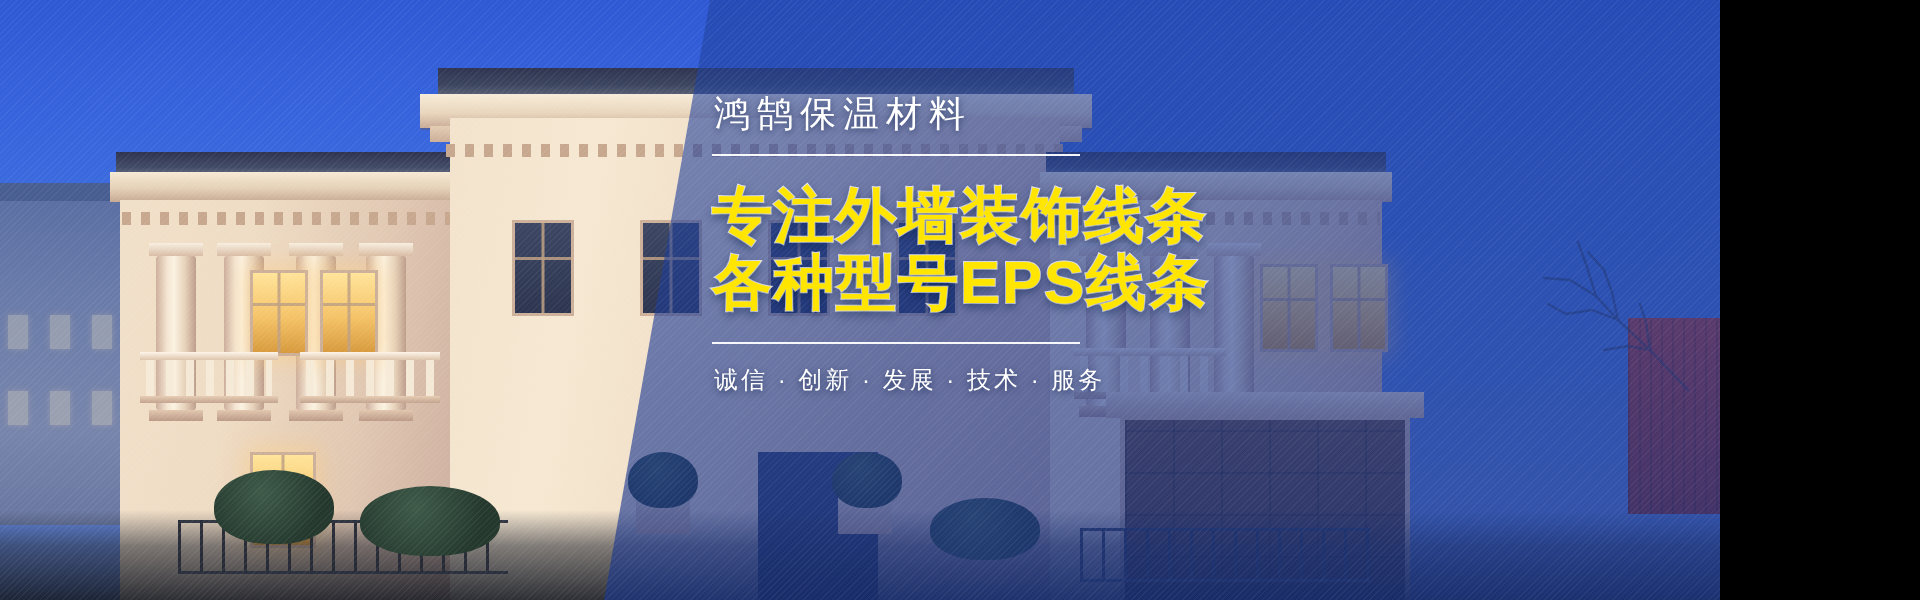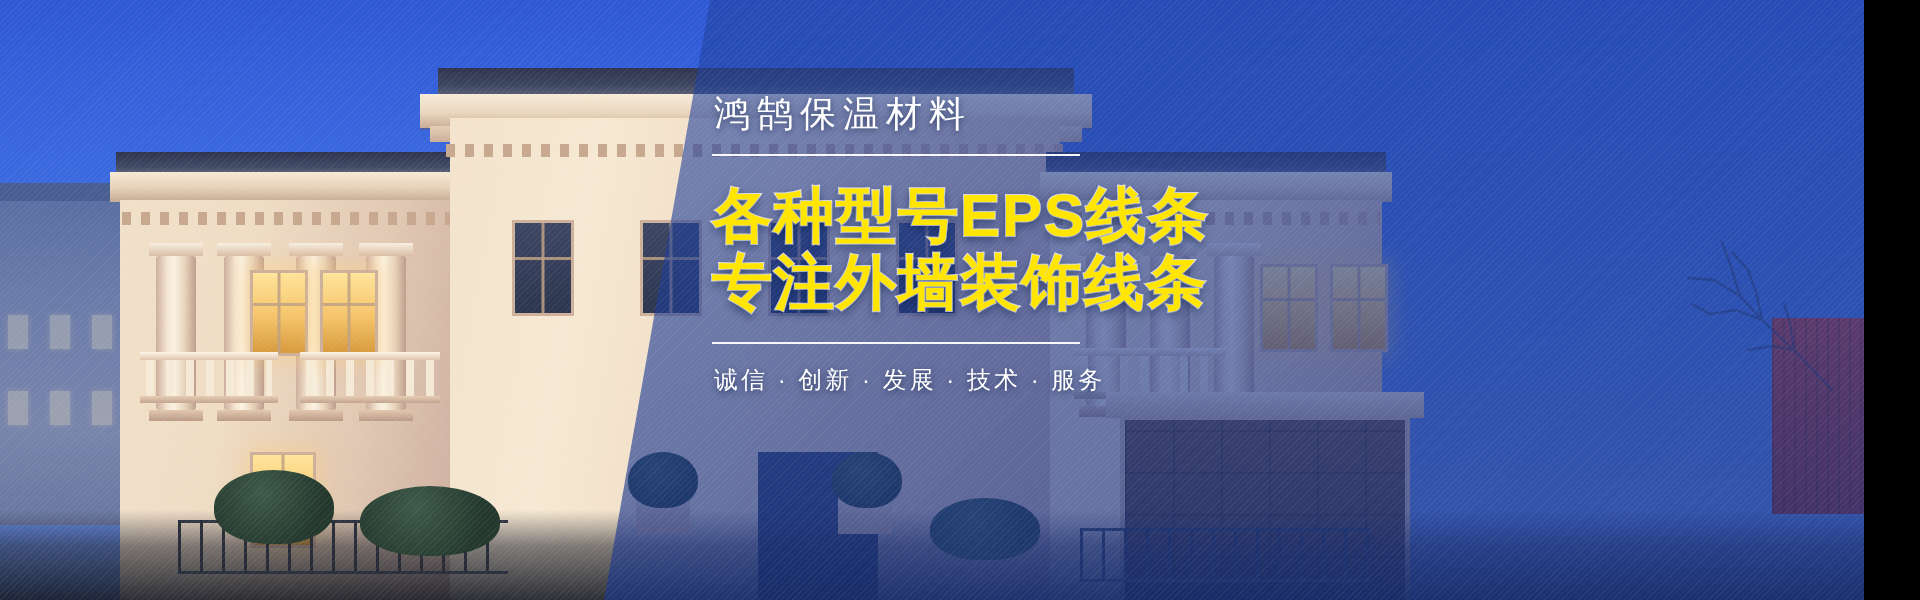--- a/index.html
+++ b/index.html
@@ -2,21 +2,21 @@
 <html><head>
 <meta charset="utf-8">
 <style>
   html, body {
     margin: 0;
     padding: 0;
     background: #000;
   }
   .banner {
     position: relative;
-    width: 1864px;
+    width: 1720px;
     height: 600px;
     overflow: hidden;
     font-family: "Liberation Sans", "DejaVu Sans", sans-serif;
     background: #3663d8;
   }
 
   
   .sky {
     position: absolute;
     inset: 0;
@@ -434,21 +434,21 @@
   </svg>
 
   <div class="overlay-panel"></div>
   <div class="screen-texture"></div>
 
   <div class="text-block">
     <div class="brand">鸿鹄保温材料</div>
 
     <div class="divider"></div>
 
+    <div class="headline">专注外墙装饰线条</div>
     <div class="headline">各种型号EPS线条</div>
-    <div class="headline">专注外墙装饰线条</div>
 
     <div class="divider lower"></div>
 
     <div class="tagline">诚信 · 创新 · 发展 · 技术 · 服务</div>
   </div>
 
 </div>
 
 </body></html>

